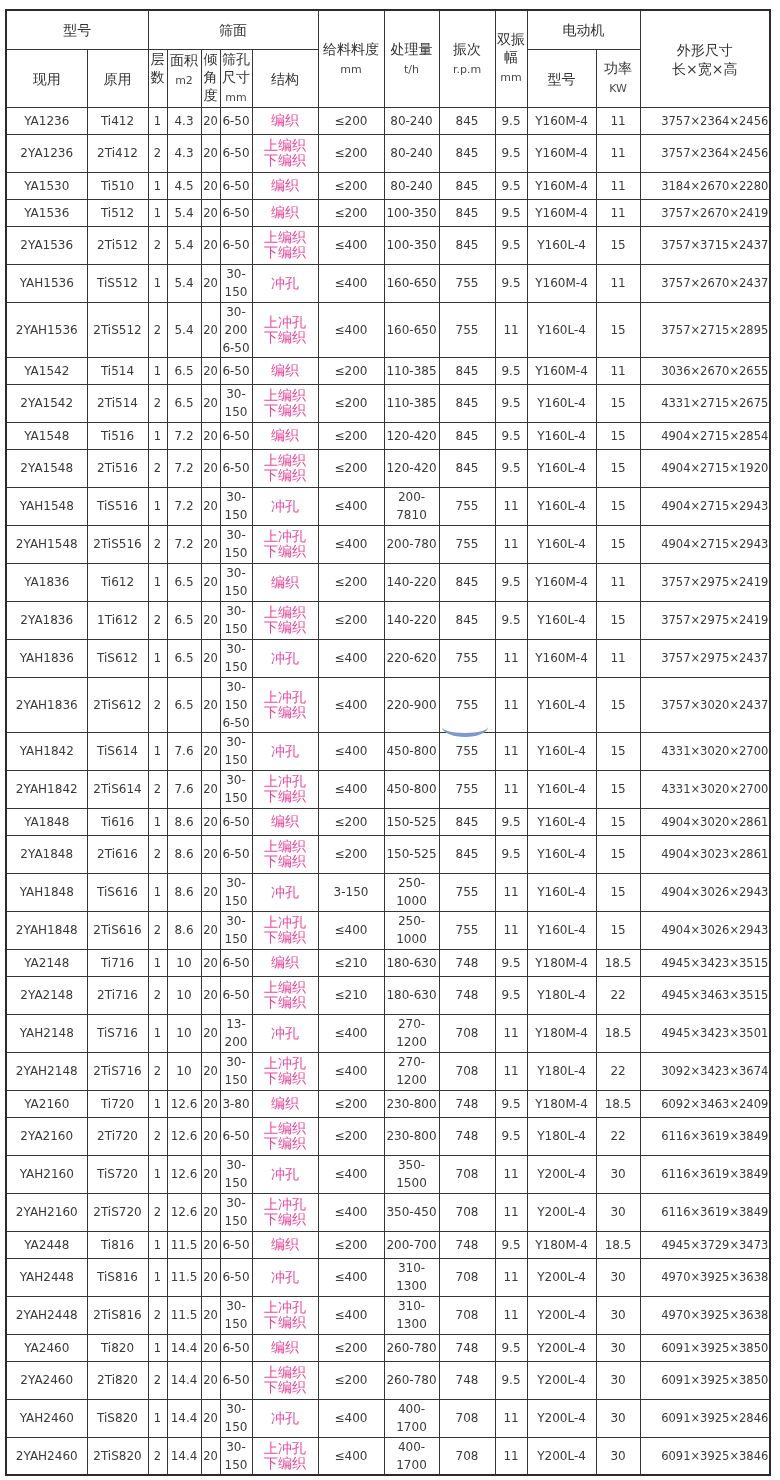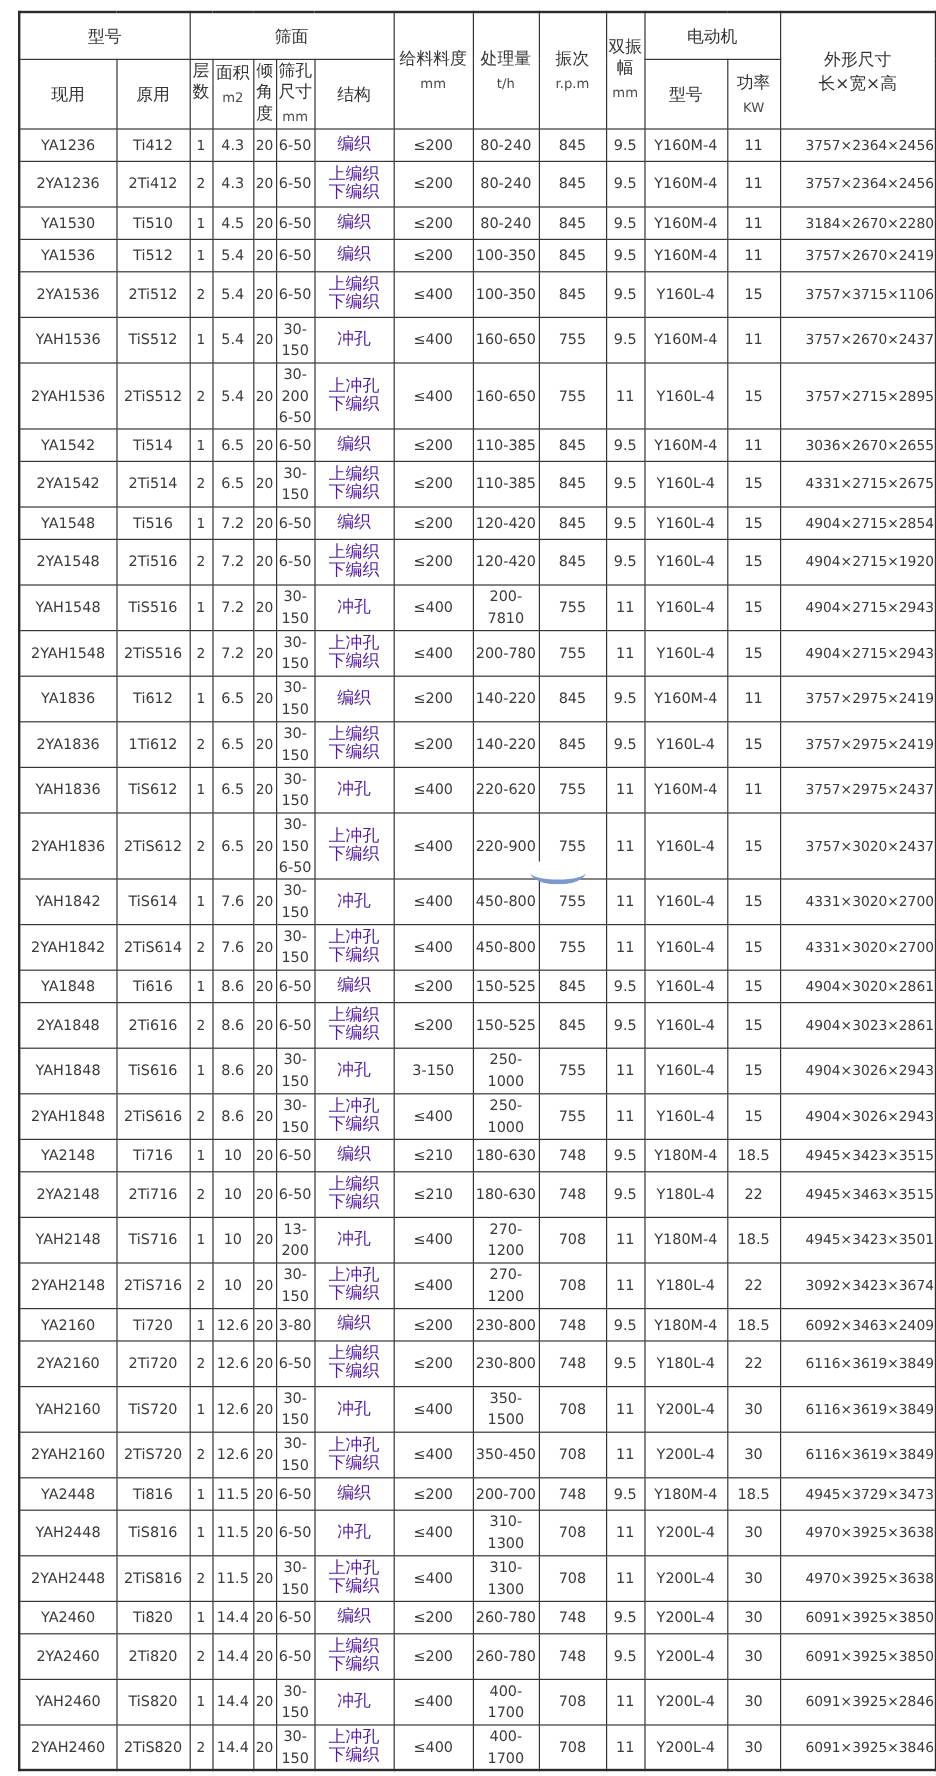--- a/index.html
+++ b/index.html
@@ -1,21 +1,21 @@
 <!DOCTYPE html>
 <html><head>
 <meta charset="utf-8">
 <style>
   html, body { margin: 0; padding: 0; background: #ffffff; }
   body {
     width: 780px; height: 1480px; position: relative; overflow: hidden;
     font-family: "DejaVu Sans", sans-serif; color: #333333;
   }
   #spec-table {
-    position: absolute; left: 15px; top: 9px;
+    position: absolute; left: 5px; top: 9px;
     width: 764px; table-layout: fixed;
     border-collapse: collapse;
     border: 2px solid #2b2b2b;
     background: #ffffff;
   }
   #spec-table th, #spec-table td {
     border: 1px solid #363636;
     padding: 0;
     text-align: center;
     vertical-align: middle;
@@ -25,21 +25,21 @@
   #spec-table th { font-weight: normal; color: #333333; }
   .cjk { font-size: 14px; line-height: 18px; display: inline-block; }
   .unit { font-size: 11px; line-height: 18px; color: #4a4a4a; display: inline-block; }
   .th-top { vertical-align: top !important; padding-top: 0 !important; }
   tr.hr1 { height: 39px; }
   tr.hr2 { height: 56px; }
   tr.h1 { height: 27px; }
   tr.h2 { height: 38px; }
   tr.h3 { height: 55px; }
   #spec-table td { font-size: 12px; line-height: 18px; color: #3a3a3a; }
-  #spec-table td.structure { font-size: 14px; line-height: 15px; color: #4c1d95; }
+  #spec-table td.structure { font-size: 14px; line-height: 15px; color: #ec4899; }
   #spec-table td.dimensions { font-size: 11.5px; padding-left: 20px; }
   #spec-table td.incline, #spec-table td.layers { font-size: 11.5px; }
   .overlay-fragment {
     position: absolute; left: 442px; top: 718px;
     width: 46px; height: 15px;
     background: #ffffff;
     border-bottom: 4px solid #7d98cb;
     border-radius: 0 0 23px 23px / 0 0 10px 10px;
   }
 </style>
@@ -165,21 +165,21 @@
         <td class="incline">20</td>
         <td class="aperture">6-50</td>
         <td class="structure">上编织
 下编织</td>
         <td class="feed">≤400</td>
         <td class="capacity">100-350</td>
         <td class="frequency">845</td>
         <td class="amplitude">9.5</td>
         <td class="motor_model">Y160L-4</td>
         <td class="motor_power">15</td>
-        <td class="dimensions">3757×3715×1106</td>
+        <td class="dimensions">3757×3715×2437</td>
       </tr>
       <tr class="h2">
         <td class="current">YAH1536</td>
         <td class="original">TiS512</td>
         <td class="layers">1</td>
         <td class="area">5.4</td>
         <td class="incline">20</td>
         <td class="aperture">30-
 150</td>
         <td class="structure">冲孔</td>

